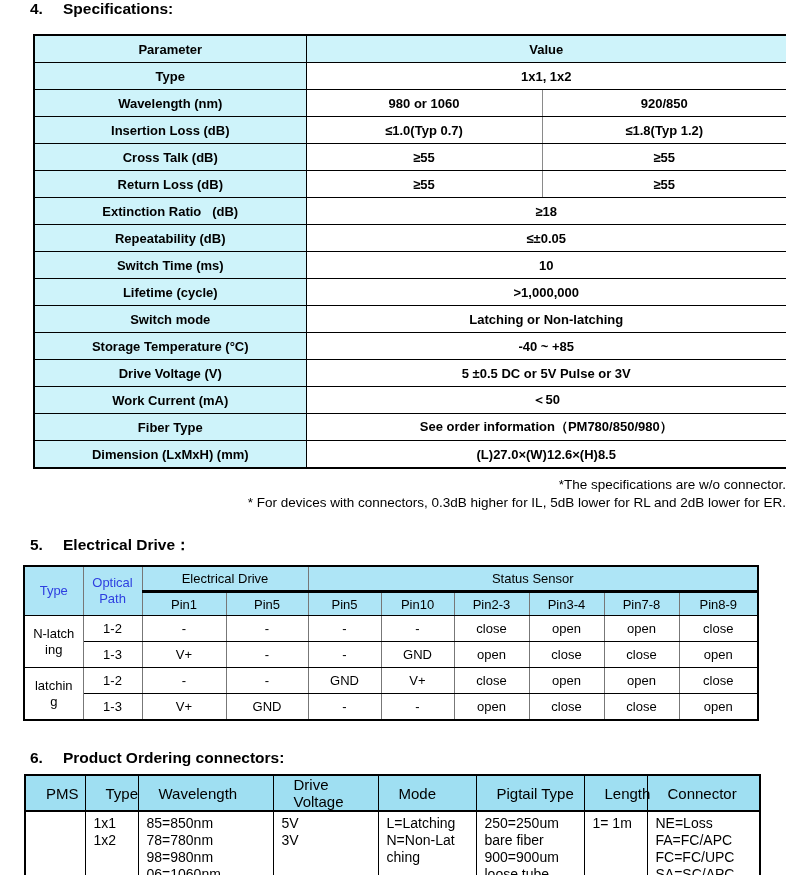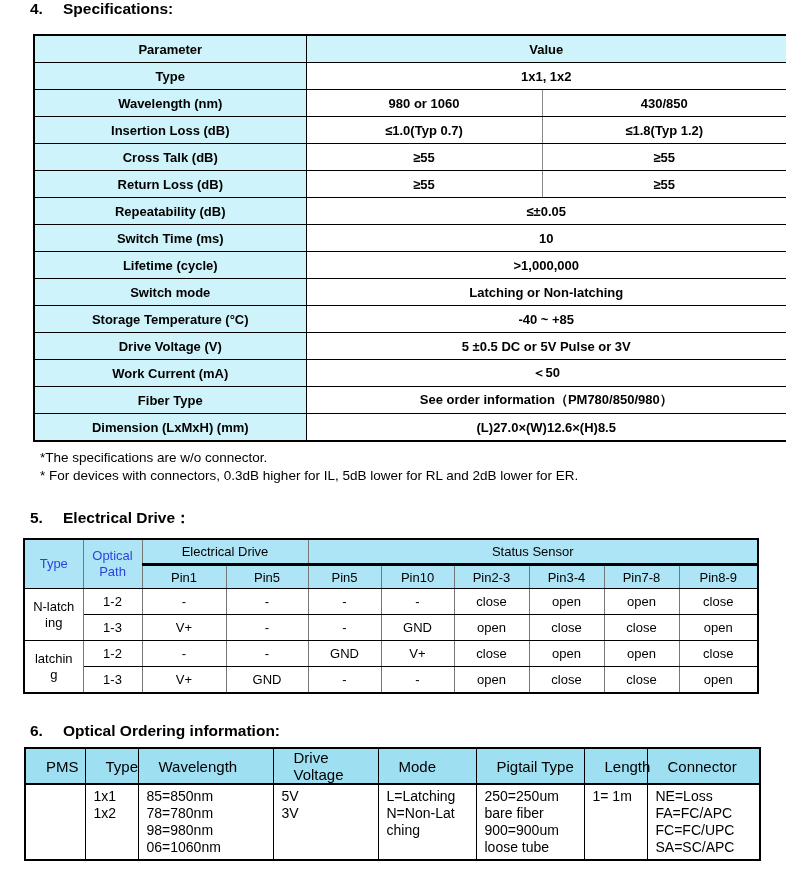--- a/index.html
+++ b/index.html
@@ -62,38 +62,42 @@
     <th class="hd">Parameter</th>
     <th class="hd" colspan="2">Value</th>
   </tr>
   <tr>
     <td class="p">Type</td>
     <td colspan="2">1x1, 1x2</td>
   </tr>
   <tr>
     <td class="p">Wavelength (nm)</td>
     <td class="v1">980 or 1060</td>
-    <td>430/850</td>
+    <td>920/850</td>
   </tr>
   <tr>
     <td class="p">Insertion Loss (dB)</td>
     <td class="v1">≤1.0(Typ 0.7)</td>
     <td>≤1.8(Typ 1.2)</td>
   </tr>
   <tr>
     <td class="p">Cross Talk (dB)</td>
     <td class="v1">≥55</td>
     <td>≥55</td>
   </tr>
   <tr>
     <td class="p">Return Loss (dB)</td>
     <td class="v1">≥55</td>
     <td>≥55</td>
   </tr>
   <tr>
+    <td class="p">Extinction Ratio&nbsp;&nbsp;&nbsp;(dB)</td>
+    <td colspan="2">≥18</td>
+  </tr>
+  <tr>
     <td class="p">Repeatability (dB)</td>
     <td colspan="2">≤±0.05</td>
   </tr>
   <tr>
     <td class="p">Switch Time (ms)</td>
     <td colspan="2">10</td>
   </tr>
   <tr>
     <td class="p">Lifetime (cycle)</td>
     <td colspan="2">&gt;1,000,000</td>
@@ -118,21 +122,21 @@
     <td class="p">Fiber Type</td>
     <td colspan="2">See order information（PM780/850/980）</td>
   </tr>
   <tr>
     <td class="p">Dimension (LxMxH) (mm)</td>
     <td colspan="2">(L)27.0×(W)12.6×(H)8.5</td>
   </tr>
 </tbody>
   </table>
 
-<div style="margin:7px 0 0 40px;font-size:13.5px;line-height:18px;">
+<div style="margin:7px 0 0 40px;font-size:13.5px;line-height:18px;text-align:right;">
   <div>*The specifications are w/o connector.</div>
   <div>* For devices with connectors, 0.3dB higher for IL, 5dB lower for RL and 2dB lower for ER.</div>
 </div>
 
 <div class="sec-heading" id="heading5">
   <span class="sec-num">5.</span><span>Electrical Drive：</span>
 </div>
 
 <table id="drive-table">
   <colgroup>
@@ -213,21 +217,21 @@
     <td>-</td>
     <td>open</td>
     <td>close</td>
     <td>close</td>
     <td>open</td>
   </tr>
 </tbody>
   </table>
 
 <div class="sec-heading" id="heading6">
-  <span class="sec-num">6.</span><span>Optical Ordering information:</span>
+  <span class="sec-num">6.</span><span>Product Ordering connectors:</span>
 </div>
 
 <table id="order-table">
   <colgroup>
     <col style="width:60px">
       <col style="width:53px">
       <col style="width:135px">
       <col style="width:105px">
     <col style="width:98px">
       <col style="width:108px">

